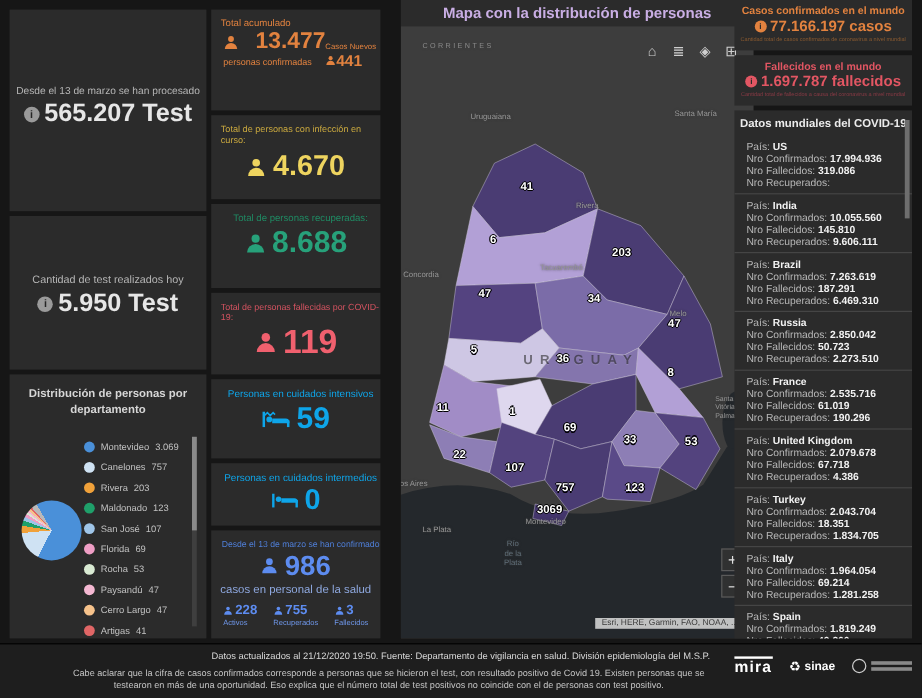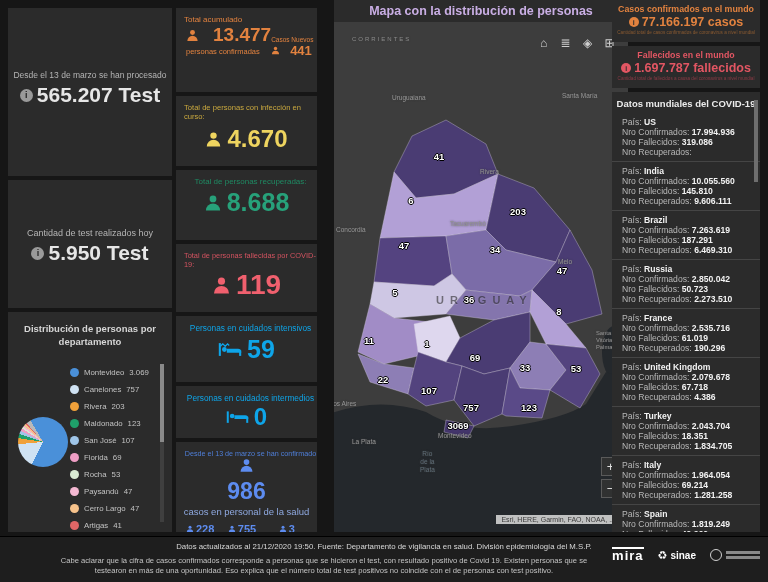--- a/index.html
+++ b/index.html
@@ -43,33 +43,33 @@
   .mval { display:flex; align-items:center; justify-content:center; gap:5px; font-weight:bold; }
   .pico svg { display:block; fill:currentColor; }
   .orange-t { color:#e2823f; } .yellow-t { color:#eed45f; } .green-t { color:#27a17a; }
   .red-t { color:#f0606e; } .pink-t { color:#0ea5e9; } .blue-t { color:#5d8cf0; }
   #m-acc .row { display:flex; }
   #m-acc .big { flex:1; padding-left:2px; }
   #m-acc .bigval { font-size:19px; font-weight:bold; display:flex; align-items:center; gap:14px; padding-left:8px; }
   #m-acc .sub { font-size:7.5px; padding-left:8px; margin-top:1px; }
   #m-acc .newbox { width:46px; padding-top:12px; }
   #m-acc .newcap { font-size:6.5px; }
-  #m-acc .newval { font-size:13px; font-weight:bold; display:flex; align-items:center; gap:10px; }
+  #m-acc .newval { font-size:13px; font-weight:bold; display:flex; align-items:center; gap:0; }
   #m-act .mval { font-size:24px; margin-top:4px; }
   #m-rec .mval { font-size:25px; margin-top:2px; }
   #m-dead .mval { font-size:28px; margin-top:0; }
   #m-icu .mval { font-size:25px; margin-top:2px; }
   #m-imcu .mval { font-size:24px; margin-top:0; }
   #m-icu .mcap, #m-imcu .mcap { text-align:center; font-size:8.3px; }
   #m-act .mcap { color:#caa93f; font-size:7.6px; }
   #m-rec .mcap { color:#1f8a63; text-align:center; }
   #m-dead .mcap { color:#d35360; font-size:7.4px; }
   #m-hp { text-align:center; }
   #m-hp .mcap { color:#4f7fd9; font-size:7.2px; text-align:center; }
-  #m-hp .mval { font-size:23px; margin-top:0;flex-direction:column; }
+  #m-hp .mval { font-size:23px; margin-top:0; }
   #m-hp .sub2 { color:#8fa9e0; font-size:9.5px; margin-top:1px; }
   #m-hp .stats { display:flex; justify-content:space-between; padding:6px 10px 0 10px; }
   #m-hp .st { text-align:left; }
   #m-hp .stv { font-size:11px; font-weight:bold; display:flex; align-items:center; gap:2px; }
   #m-hp .stl { font-size:6.3px; color:#6f97ea; margin-top:1px; }
 
   
   #map-card { left:334px; top:0; width:294px; height:532px; }
   .map-title { height:22px; display:flex; align-items:center; justify-content:center; color:#c9aee4; font-weight:bold; font-size:12.5px; }
   .map-area { position:absolute; left:0; top:22px; right:0; bottom:0; background:#3d3d3d; overflow:hidden; }

